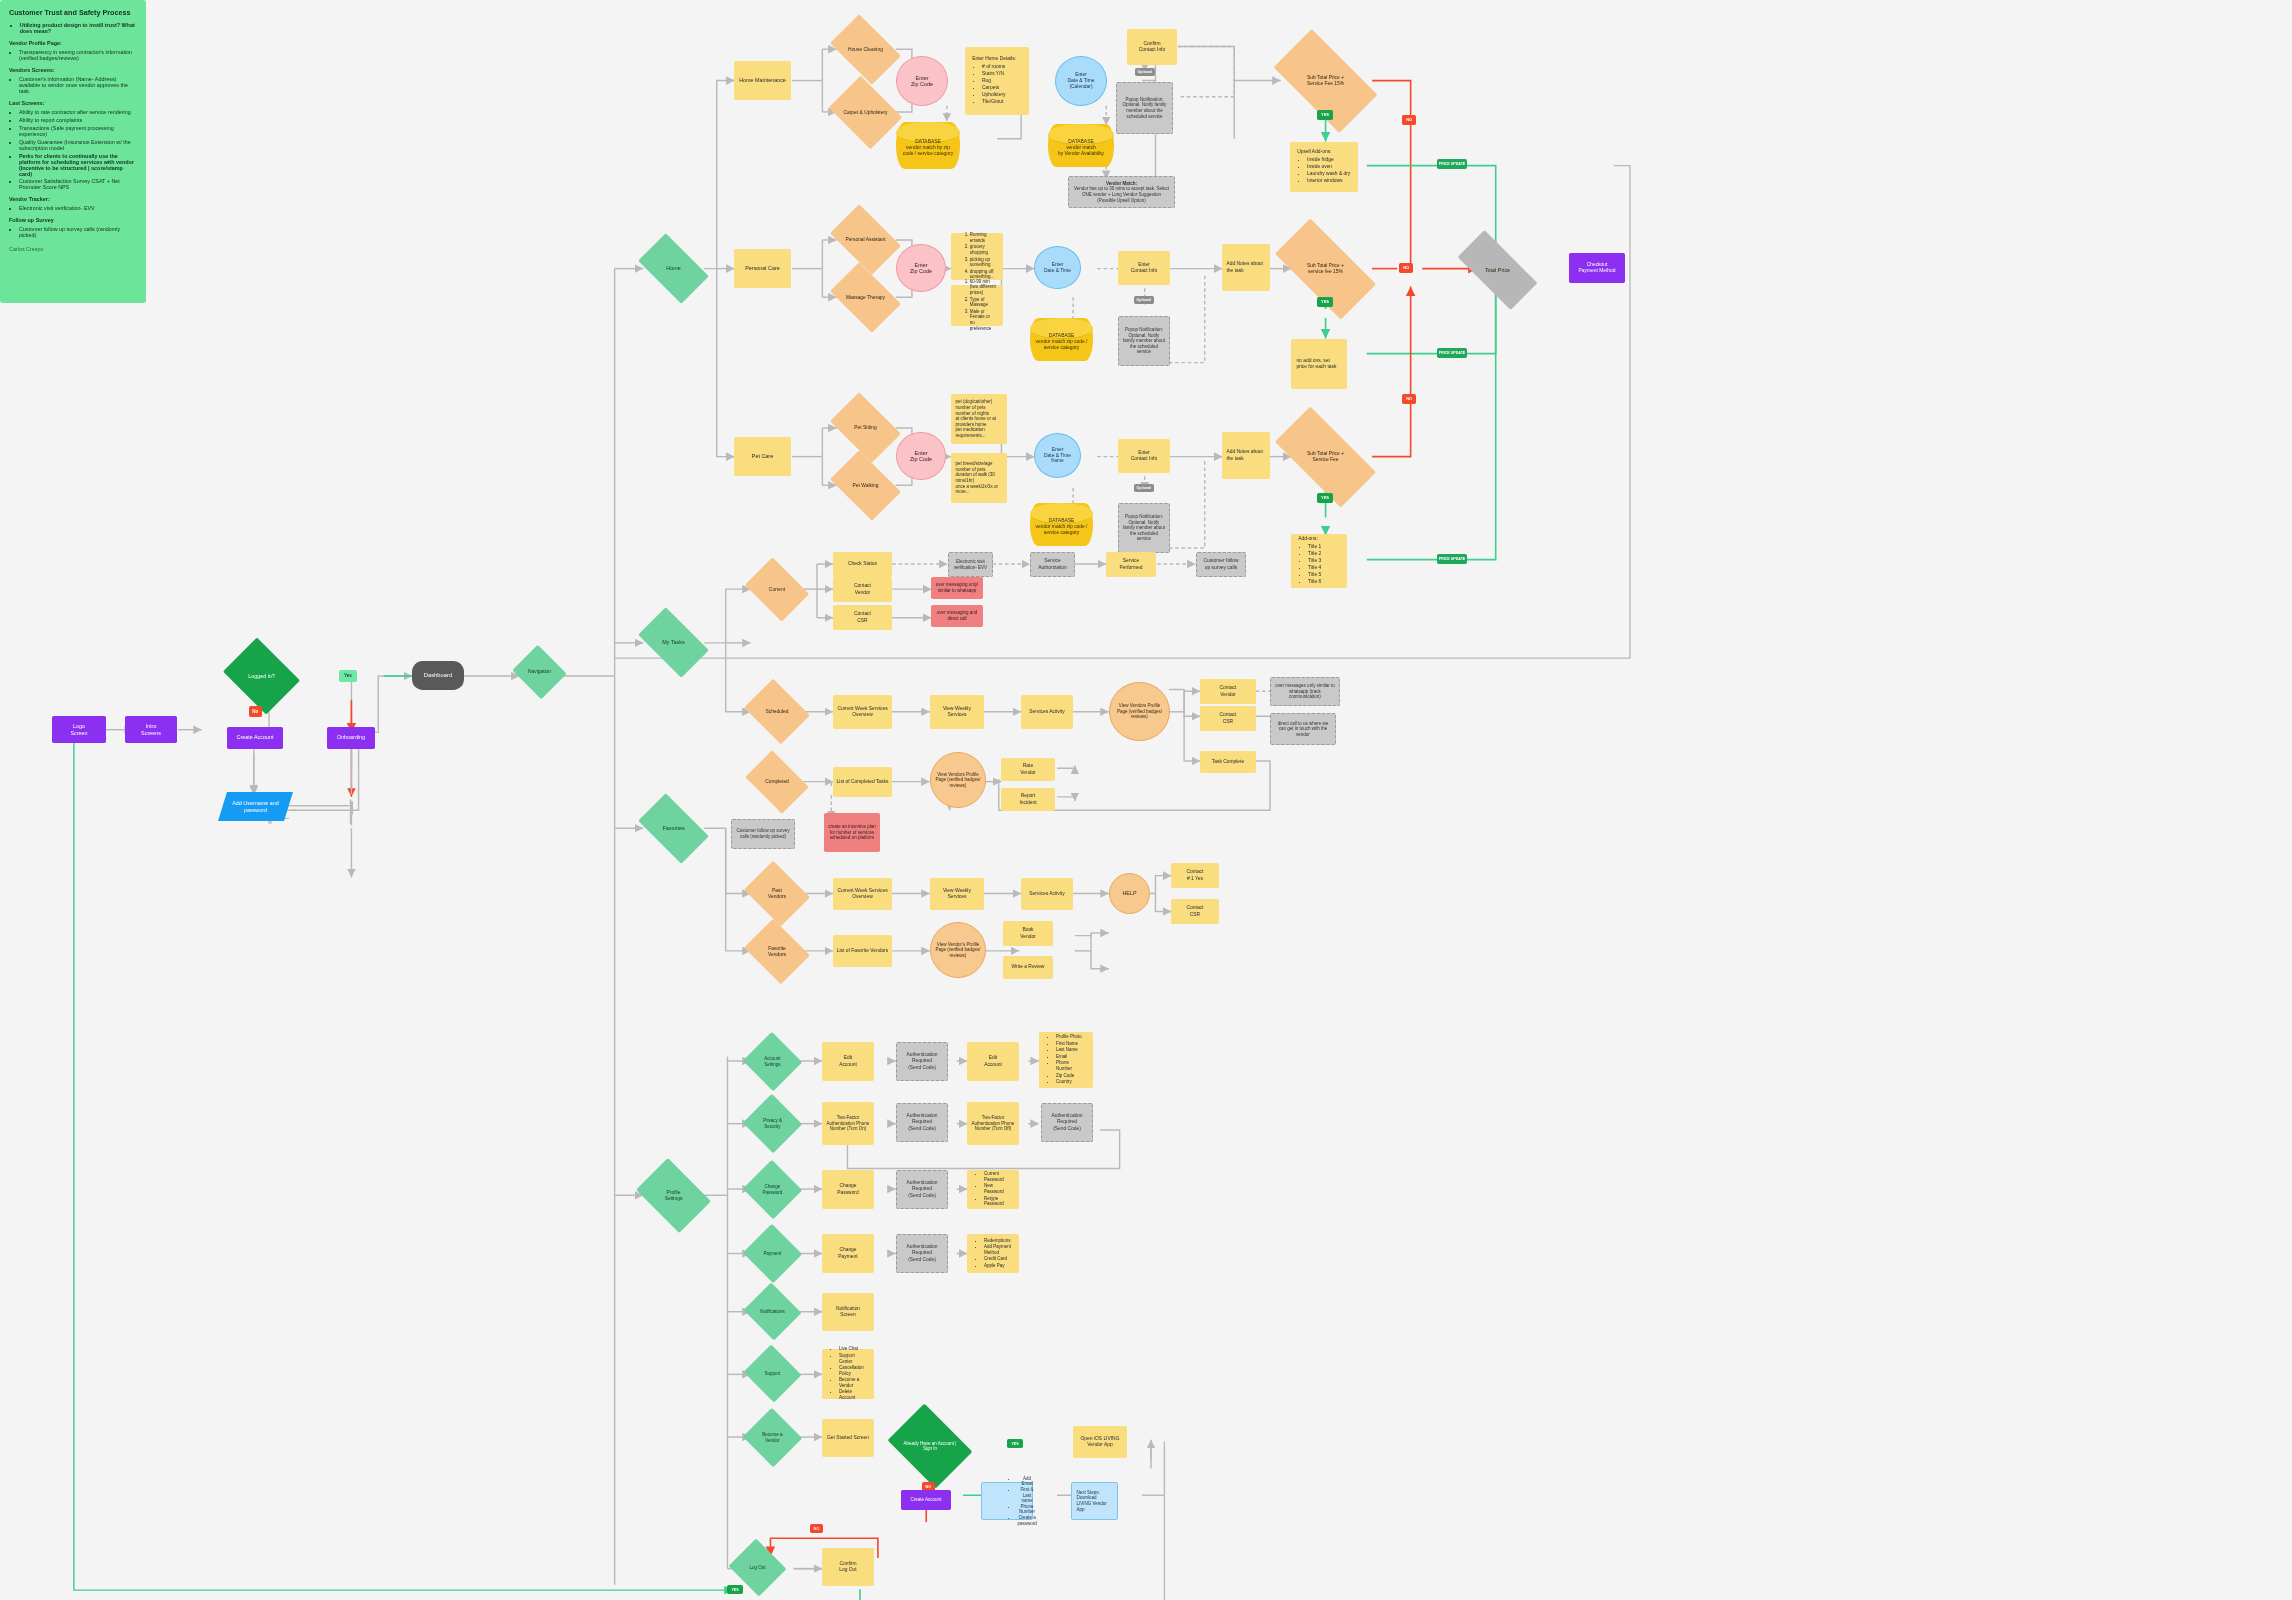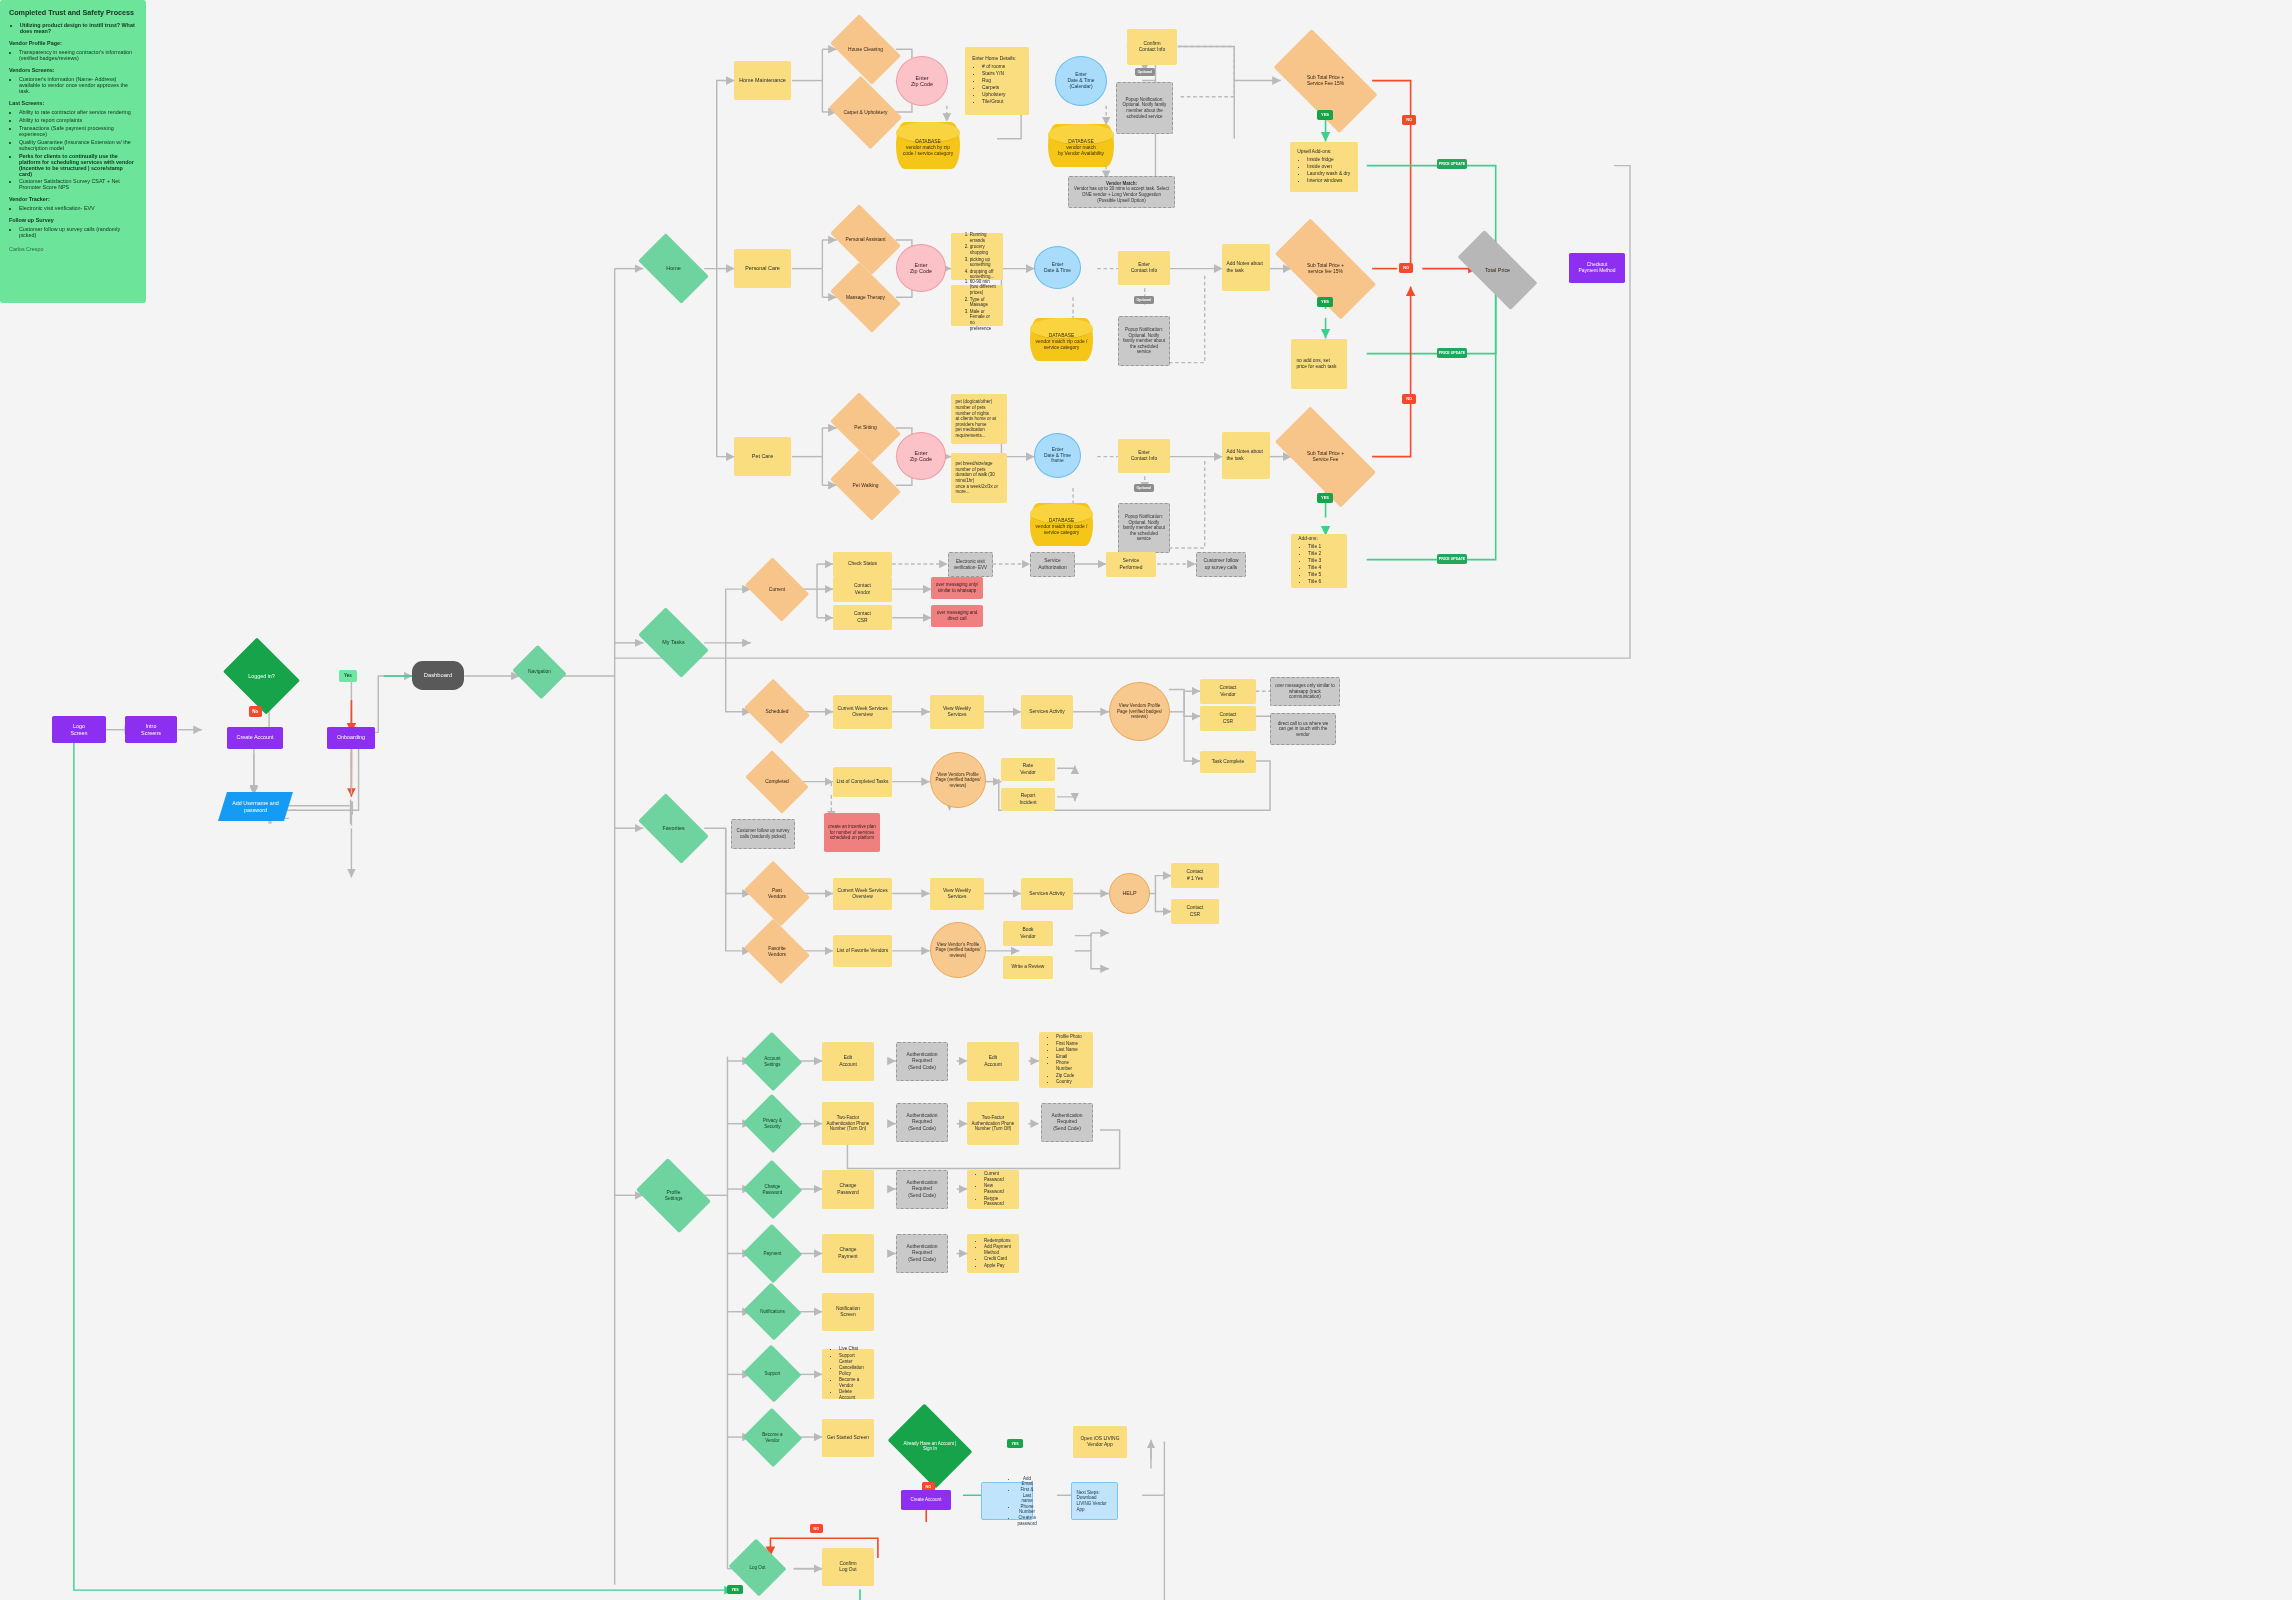--- a/index.html
+++ b/index.html
@@ -319,21 +319,21 @@
     <path d="M1300,1670 L1300,1790"></path>
     <path d="M812,1790 L812,1790"></path>
   </g>
   <g fill="none" stroke="#3ecf8e" stroke-width="1.6">
     <path d="M82,828 L82,1776 L810,1776"></path>
     <path d="M810,1776 L818,1776" marker-end="url(#ahg)"></path>
   </g>
 </svg>
 
 <div class="note" style="left:442px;top:315px;width:128px;height:287px;font-size:5.4px;">
-  <h4>Completed Trust and Safety Process</h4>
+  <h4>Customer Trust and Safety Process</h4>
   <ul style="padding-left:10.7px;margin-bottom:6.3px;">
         <li class="b">Utilizing product design to instill trust? What does mean?</li>
       </ul>
   <div>
     <p class="b">Vendor Profile Page:</p>
     <ul>
           <li>Transparency in seeing contractor's information (verified badges/reviews)</li>
         </ul>
     <p class="b">Vendors Screens:</p>
     <ul>

